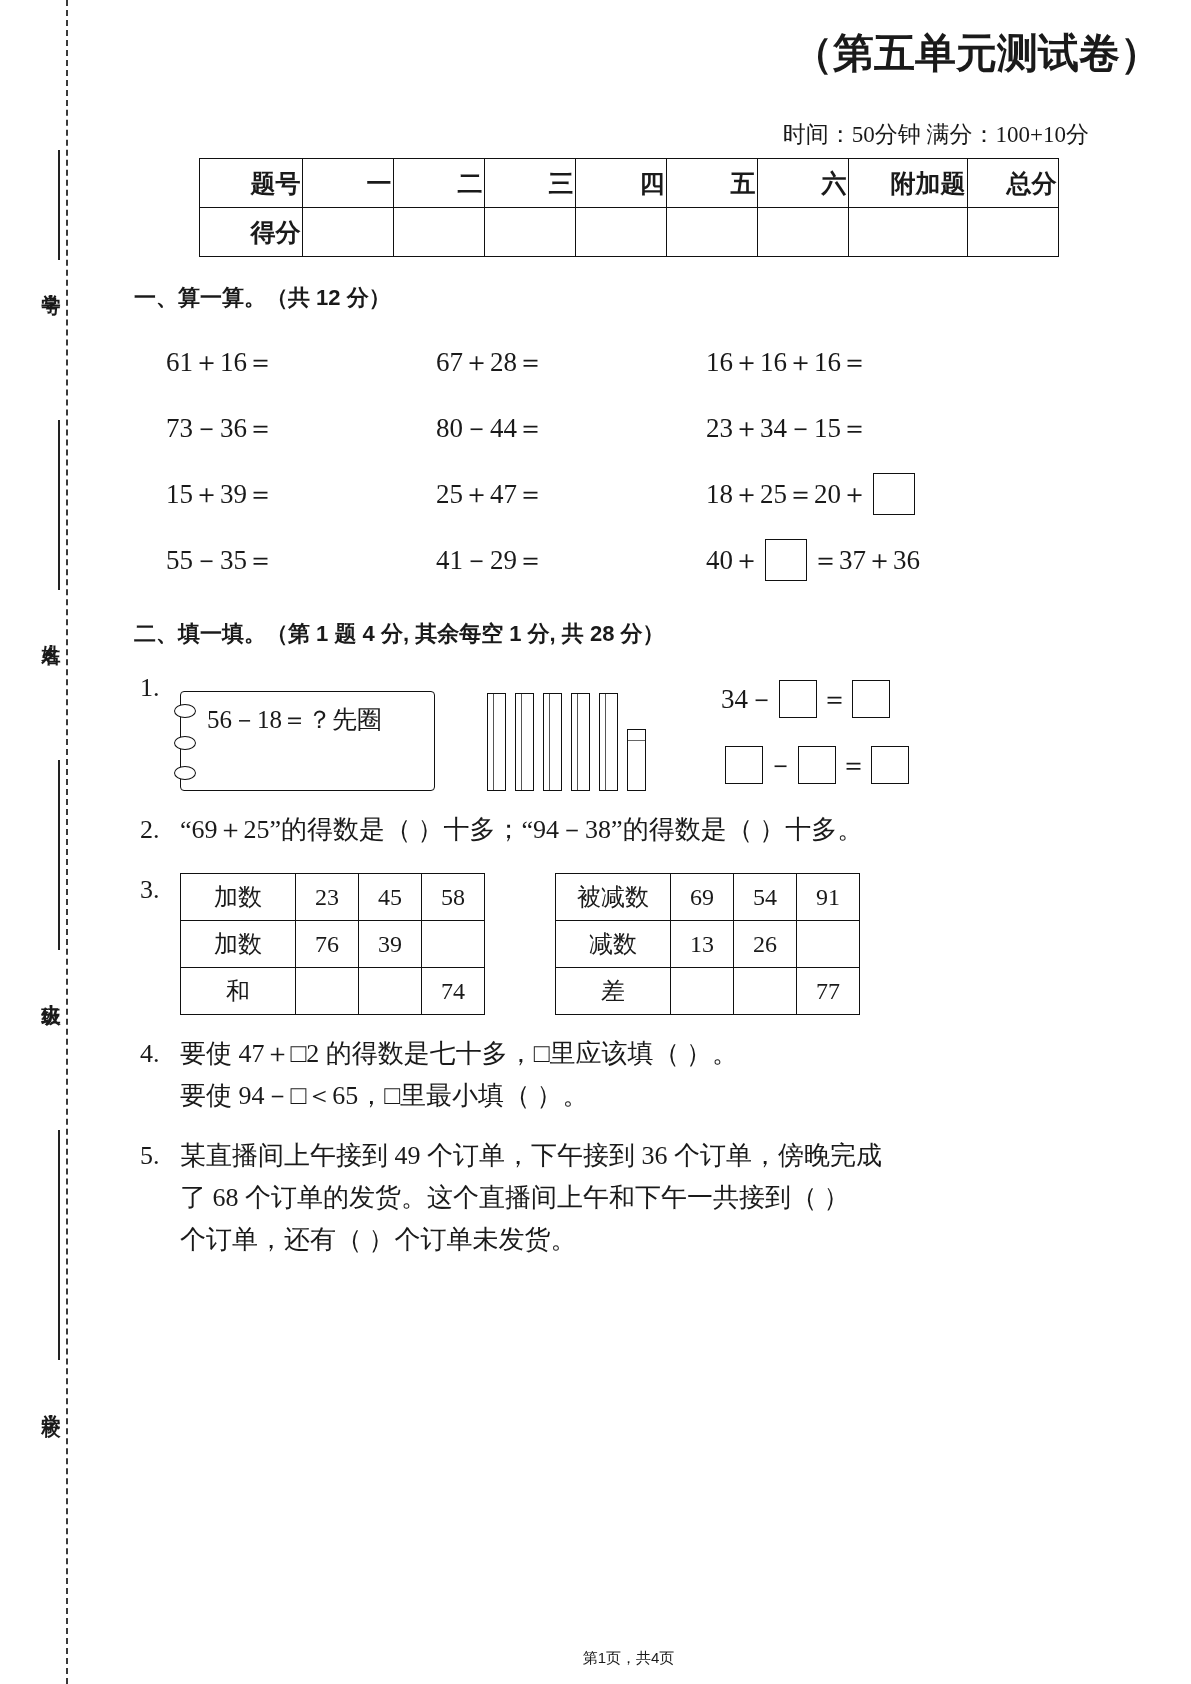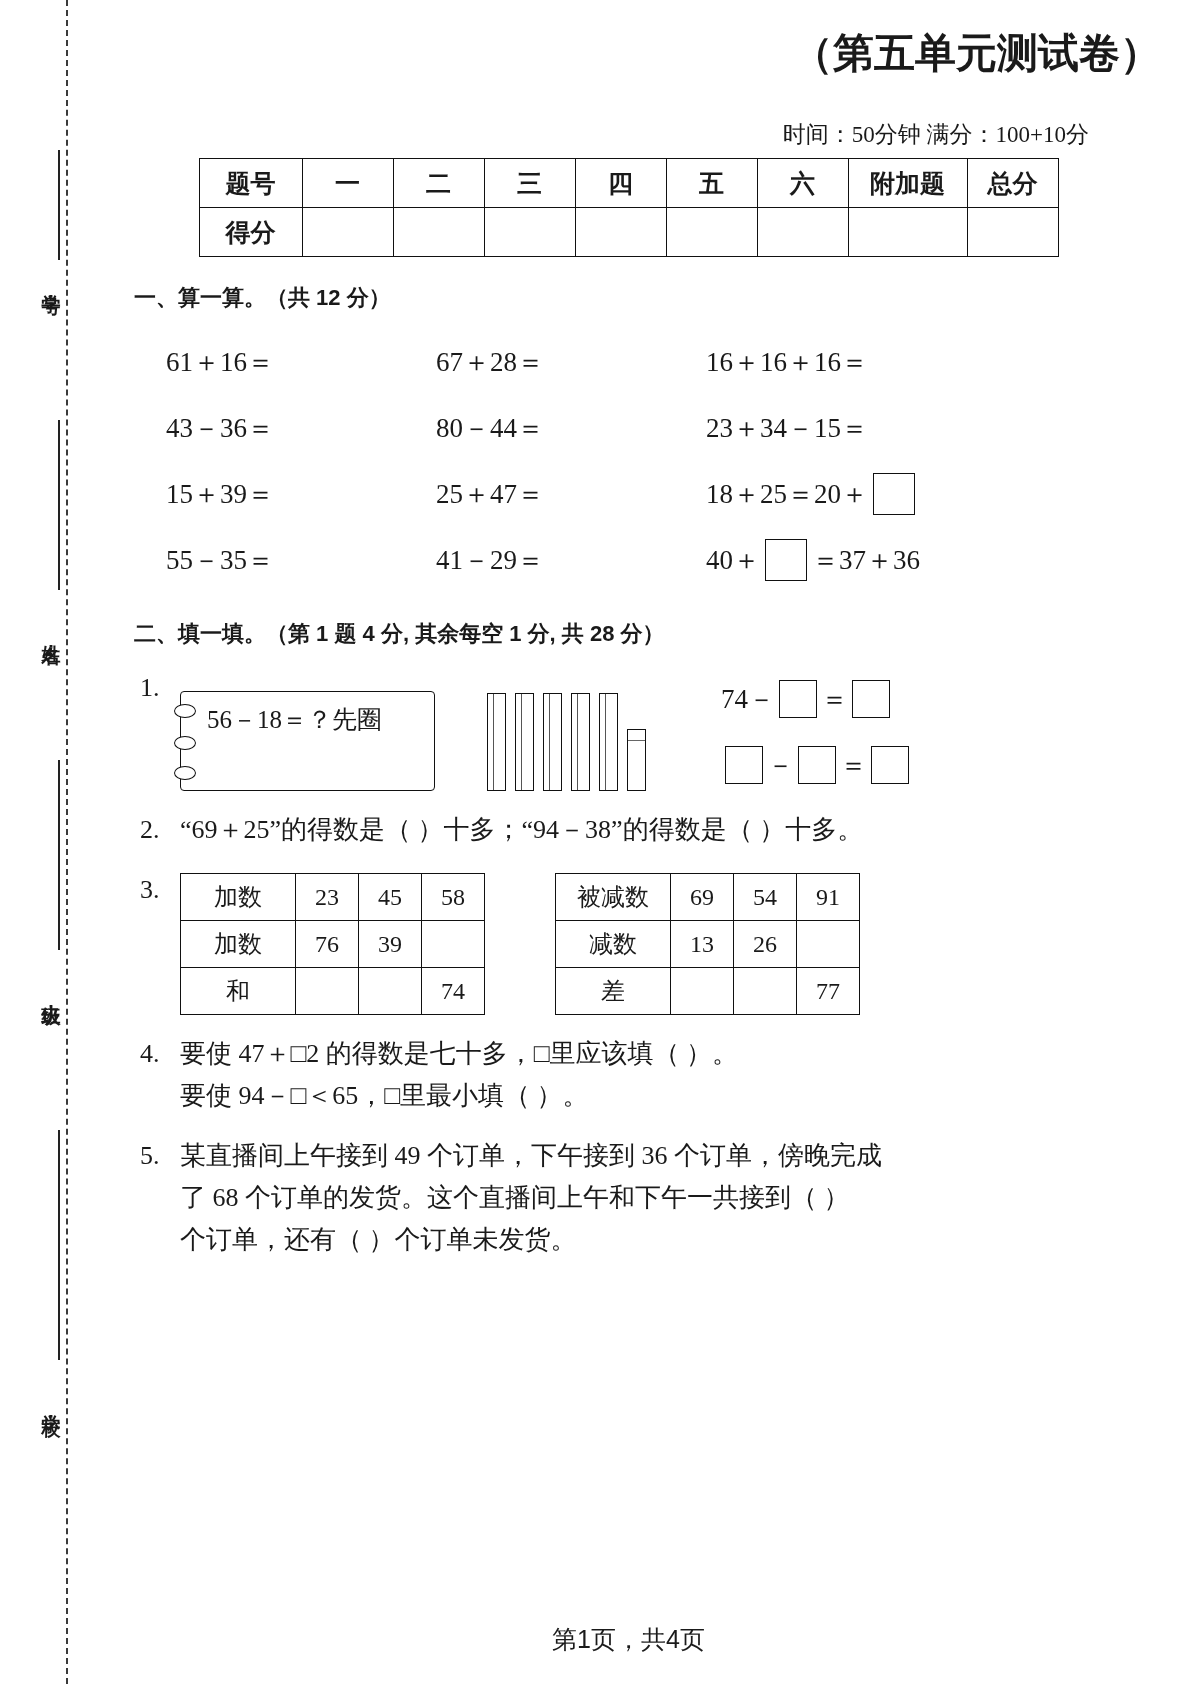--- a/index.html
+++ b/index.html
@@ -87,21 +87,21 @@
   
   table.score {
     border-collapse: collapse;
     margin: 8px auto 0 auto;
     width: 860px;
     table-layout: fixed;
   }
   table.score td {
     border: 1.6px solid #111;
     height: 46px;
-    text-align: center;
+    text-align: right;
     font-size: 25px;
     font-weight: bold;
     font-family: Liberation Sans, sans-serif;
   }
   table.score td.head {
     width: 100px;
   }
   table.score td.wide {
     width: 116px;
   }
@@ -277,25 +277,25 @@
     font-size: 24px;
   }
   table.mini td.val {
     width: 60px;
   }
   .tbl-gap { width: 70px; }
 
   
   .footer {
     position: absolute;
-    bottom: 28px;
+    bottom: 16px;
     left: 0;
     width: 1065px;
     text-align: center;
-    font-size: 25px;
+    font-size: 15px;
     font-family: "Liberation Sans", sans-serif;
   }
 </style>
 </head>
 <body>
 
 <div class="binding"></div>
 
 <div class="side-labels">
   <div class="side-rule" style="top:150px;height:110px;"></div>
@@ -343,21 +343,21 @@
 
   <div class="sec-head">一、算一算。（共 12 分）</div>
 
   <div class="calc-grid">
     <div class="calc-row">
       <div class="calc-cell c1">61＋16＝</div>
       <div class="calc-cell c2">67＋28＝</div>
       <div class="calc-cell c3">16＋16＋16＝</div>
     </div>
     <div class="calc-row">
-      <div class="calc-cell c1">43－36＝</div>
+      <div class="calc-cell c1">73－36＝</div>
       <div class="calc-cell c2">80－44＝</div>
       <div class="calc-cell c3">23＋34－15＝</div>
     </div>
     <div class="calc-row">
       <div class="calc-cell c1">15＋39＝</div>
       <div class="calc-cell c2">25＋47＝</div>
       <div class="calc-cell c3">
         <span>18＋25＝20＋</span>
         <span class="box"></span>
       </div>
@@ -391,21 +391,21 @@
           <div class="bundle"></div>
           <div class="bundle"></div>
           <div class="bundle"></div>
           <div class="bundle"></div>
           <div class="bundle"></div>
           <div class="bundle short"></div>
         </div>
 
         <div class="eq-blanks">
           <div class="eq-line">
-            <span>74－</span>
+            <span>34－</span>
             <span class="box-sm"></span>
             <span>＝</span>
             <span class="box-sm"></span>
           </div>
           <div class="eq-line second">
             <span class="box-sm"></span>
             <span>－</span>
             <span class="box-sm"></span>
             <span>＝</span>
             <span class="box-sm"></span>

